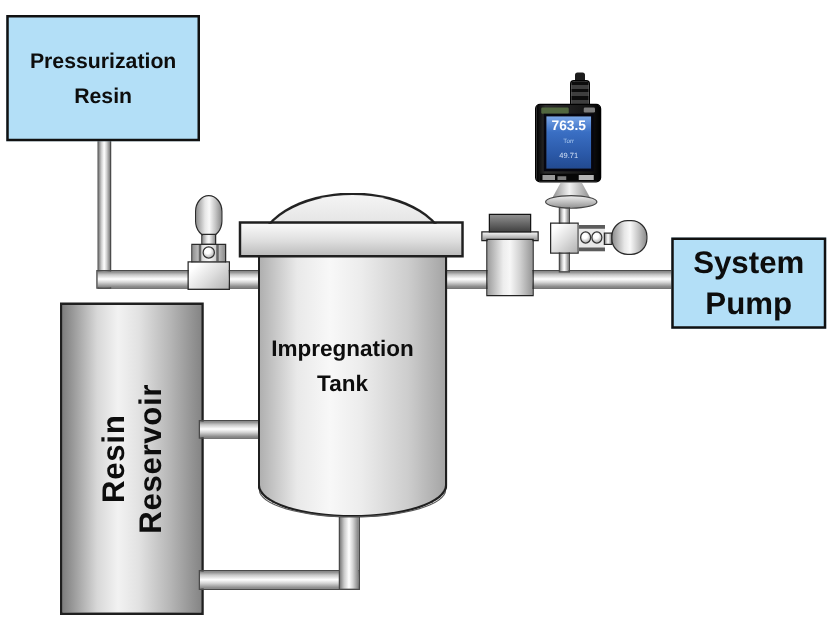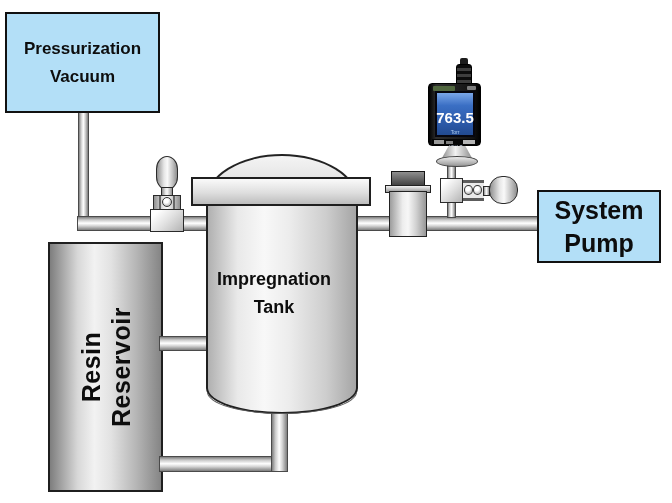--- a/index.html
+++ b/index.html
@@ -55,21 +55,21 @@
               border-radius:0 0 76px 76px / 0 0 26px 26px;"></div>
   <div class="abs" style="left:207px;top:370px;width:150px;height:44px;z-index:4;
               border-radius:50%;border:1.5px solid #5a5a5a;background:transparent;
               clip-path:inset(52% 0 0 0);"></div>
   <div class="abs metal-y vessel-border" style="left:191px;top:177px;width:180px;height:29px;z-index:3;"></div>
   <div class="abs label-text" style="left:206px;top:266px;width:136px;z-index:5;font-size:18px;line-height:1.55;">Impregnation
 Tank</div>
 
   <div class="abs bluebox" style="left:5px;top:12px;width:155px;height:101px;z-index:3;font-size:17px;line-height:1.6;">
     <span>Pressurization
-Vacuum</span>
+Resin</span>
   </div>
   <div class="abs bluebox" style="left:537px;top:190px;width:124px;height:73px;z-index:3;font-size:25px;line-height:1.3;">
     <span>System
 Pump</span>
   </div>
 
   <div class="abs valve-metal" style="left:156px;top:156px;width:22px;height:34px;z-index:4;border-radius:11px/13px;"></div>
   <div class="abs valve-metal" style="left:161px;top:187px;width:12px;height:9px;z-index:4;border-width:1px;"></div>
   <div class="abs valve-metal" style="left:153px;top:195px;width:28px;height:16px;z-index:4;">
     <div class="abs" style="left:5px;top:0;width:1.5px;height:13px;background:#666;"></div>
@@ -98,21 +98,21 @@
   <div class="abs" style="left:460px;top:58px;width:8px;height:7px;z-index:5;background:#1c1c1c;border-radius:2px 2px 0 0;"></div>
   <div class="abs" style="left:456px;top:64px;width:16px;height:22px;z-index:5;border-radius:3px;border:1px solid #000;
               background:repeating-linear-gradient(180deg,#0c0c0c 0 3px,#3e3e3e 3px 6px);"></div>
   <div class="abs" style="left:428px;top:83px;width:53px;height:63px;z-index:5;border-radius:4px;border:1px solid #000;
               background:linear-gradient(90deg,#000 0%,#2e2e2e 14%,#121212 86%,#000 100%);">
     <div class="abs" style="left:4px;top:2px;width:22px;height:5px;background:#51673f;border-radius:1px;"></div>
     <div class="abs" style="left:38px;top:2px;width:9px;height:4px;background:#7c7c7c;border-radius:1px;"></div>
     <div class="abs" style="left:6px;top:7px;width:40px;height:46px;border:2px solid #06060f;
                 background:linear-gradient(180deg,#7aa7e8 0%,#3a6fc4 30%,#2b59a8 72%,#224a90 100%);
                 display:flex;flex-direction:column;align-items:center;">
-      <span style="font-size:15px;font-weight:700;color:#ffffff;margin-top:16px;letter-spacing:0;">763.5</span>
+      <span style="font-size:11px;font-weight:700;color:#ffffff;margin-top:2px;letter-spacing:0;">763.5</span>
       <span style="font-size:5px;color:#aac9f0;margin-top:3px;">Torr</span>
       <span style="font-size:6px;color:#d2e0f6;margin-top:6px;">49.71</span>
     </div>
     <div class="abs" style="left:3px;top:55px;width:46px;height:6px;background:#060606;">
       <div class="abs" style="left:2px;top:1px;width:10px;height:4px;background:#9a9a9a;"></div>
       <div class="abs" style="left:14px;top:2px;width:7px;height:3px;background:#7d7d7d;"></div>
       <div class="abs" style="left:31px;top:1px;width:12px;height:4px;background:#b5b5b5;"></div>
     </div>
   </div>
   <div class="abs" style="left:442px;top:146px;width:30px;height:12px;z-index:5;

